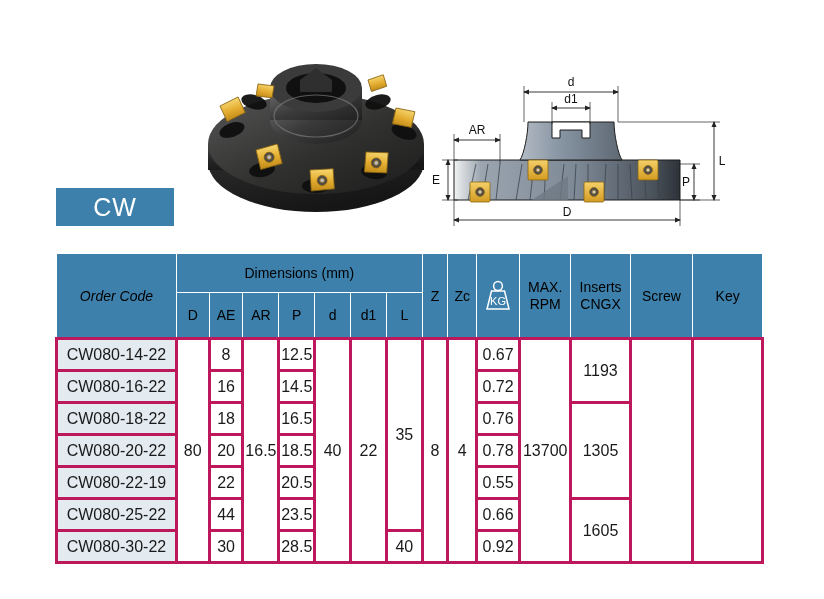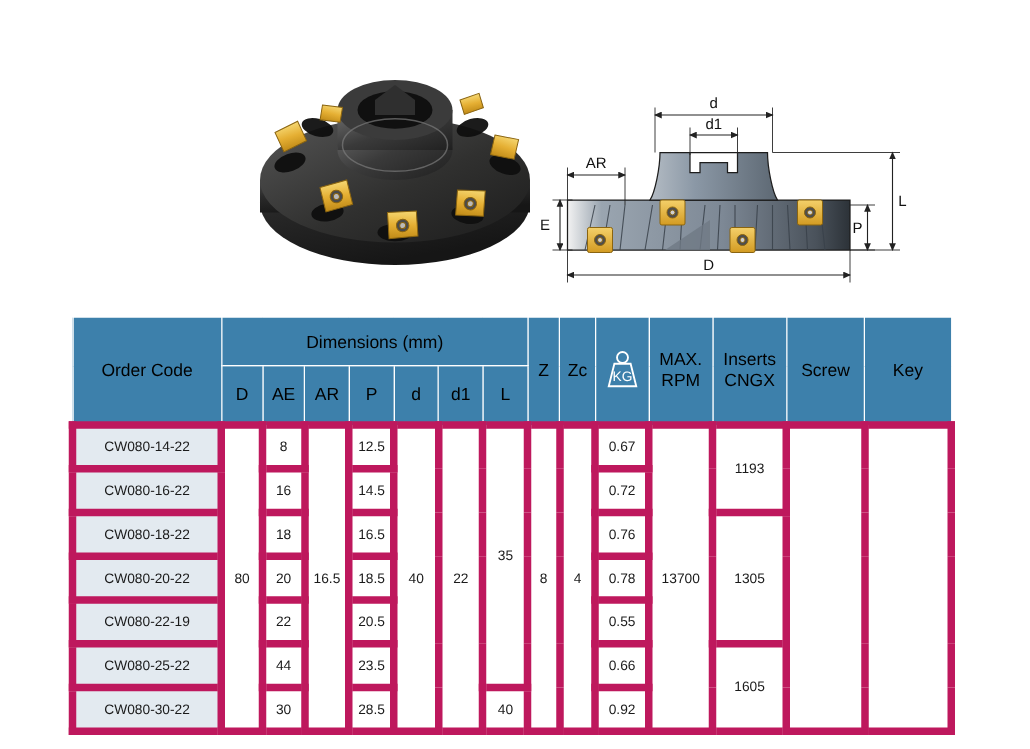--- a/index.html
+++ b/index.html
@@ -35,36 +35,36 @@
   }
 
   
   .tbl-wrap{position:absolute;left:55px;top:253px;width:709px;}
   table.spec{
     border-collapse:collapse;
     width:709px;
     table-layout:fixed;
   }
   table.spec th, table.spec td{
-    border:6px solid #be185d;
+    border:3px solid #be185d;
     text-align:center;
     vertical-align:middle;
-    font-size:11px;
+    font-size:16px;
     padding:0;
   }
   table.spec thead th{
     background:#3d80ab;
     color:#000000;
     border:1px solid #ffffff;
     font-weight:400;
     font-size:14px;
   }
   th.grp-dims{font-size:16px;height:38px;}
   th.sub{height:44px;font-size:13px;}
-  th.ordercode{font-size:14.5px;}
+  th.ordercode{font-size:14.5px;font-style:italic;}
   th.tall{height:82px;}
   th.twoline{line-height:1.15;}
 
   td.code{
     background:#e3eaf0;
     text-align:left;
     padding-left:11px;
     font-size:12.5px;
     height:29px;
   }
@@ -256,20 +256,23 @@
         <text x="258" y="114" font-family="Liberation Sans, sans-serif" font-size="12" text-anchor="end" fill="#111">P</text>
 
         <line x1="22" y1="128" x2="22" y2="154" stroke="#222" stroke-width="0.7"></line>
         <line x1="248" y1="128" x2="248" y2="154" stroke="#222" stroke-width="0.7"></line>
         <line x1="22" y1="148" x2="248" y2="148" stroke="#222" stroke-width="0.9" marker-start="url(#arS)" marker-end="url(#ar)"></line>
         <text x="135" y="144" font-family="Liberation Sans, sans-serif" font-size="12" text-anchor="middle" fill="#111">D</text>
       </svg>
     </div>
   </div>
 
+  <div class="cw-badge">
+    <span>CW</span>
+  </div>
 
   <div class="tbl-wrap">
     <table class="spec">
       <colgroup>
         <col style="width:117px">
           <col style="width:32px">
           <col style="width:33px">
         <col style="width:35px">
           <col style="width:35px">
           <col style="width:35px">

